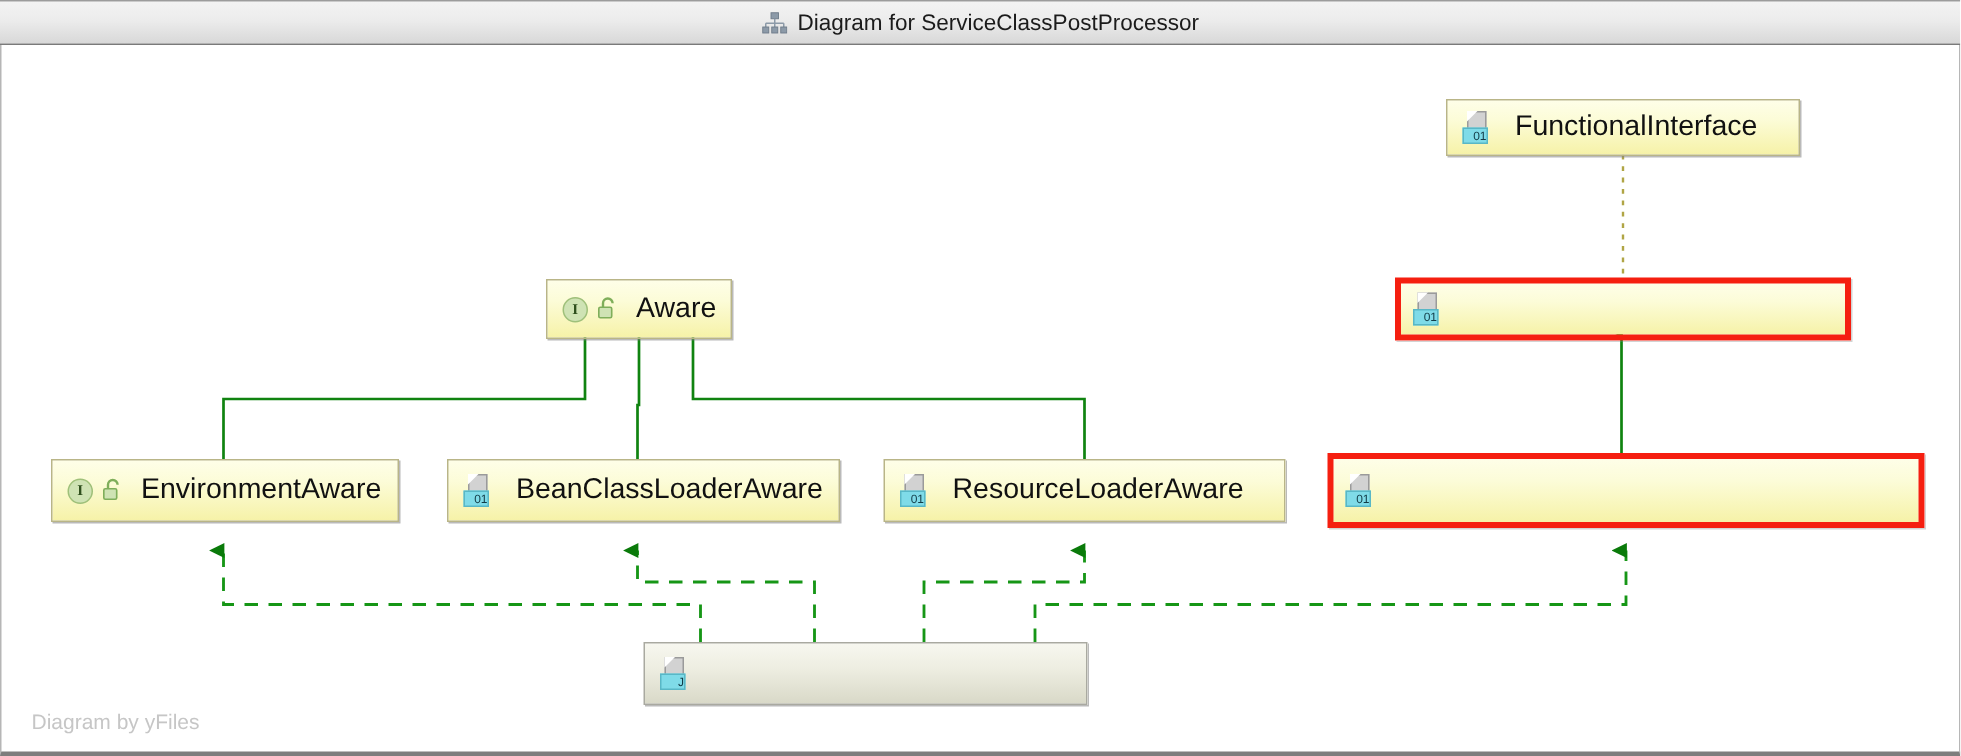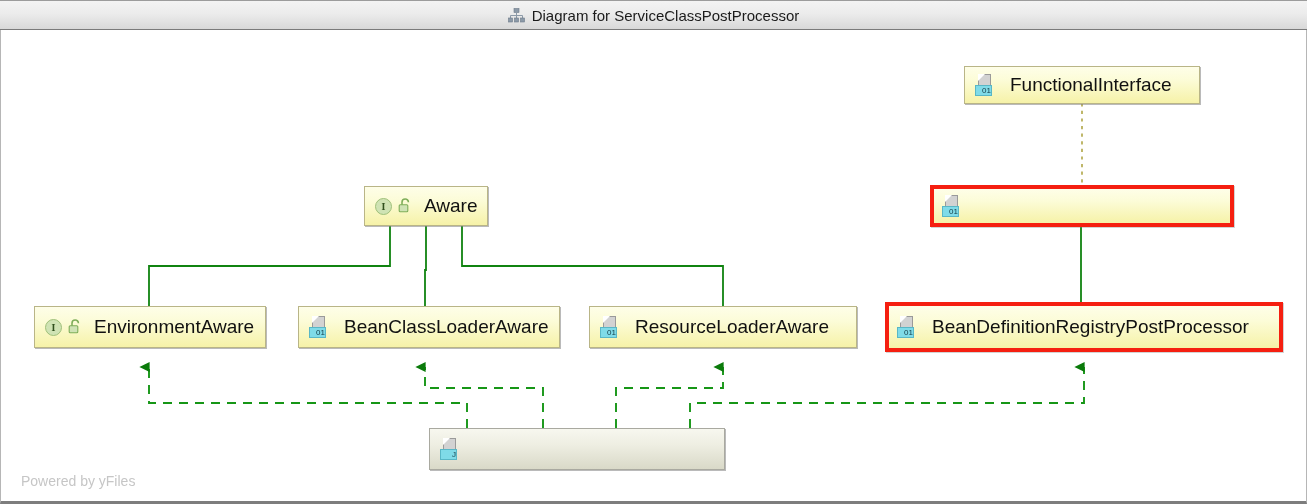--- a/index.html
+++ b/index.html
@@ -250,26 +250,25 @@
             <span class="badge">01</span>
           </span>
           <span class="label">ResourceLoaderAware</span>
         </div>
         <div class="node highlight" style="left: 884px; top: 272px; width: 398px; height: 50px;">
           <span class="ico ico-page">
             <span class="page"></span>
             <span class="fold"></span>
             <span class="badge">01</span>
           </span>
-          <span class="label">BeanDefinitionRegistryPostProcessor</span>
         </div>
         <div class="node focus-node" style="left: 428px; top: 398px; width: 296px; height: 42px;">
           <span class="ico ico-page">
             <span class="page"></span>
             <span class="fold"></span>
             <span class="badge">J</span>
           </span>
         </div>
       </div>
 
-    <div id="watermark">Powered by yFiles</div>
+    <div id="watermark">Diagram by yFiles</div>
   </div>
 </div>
 
 </body></html>

